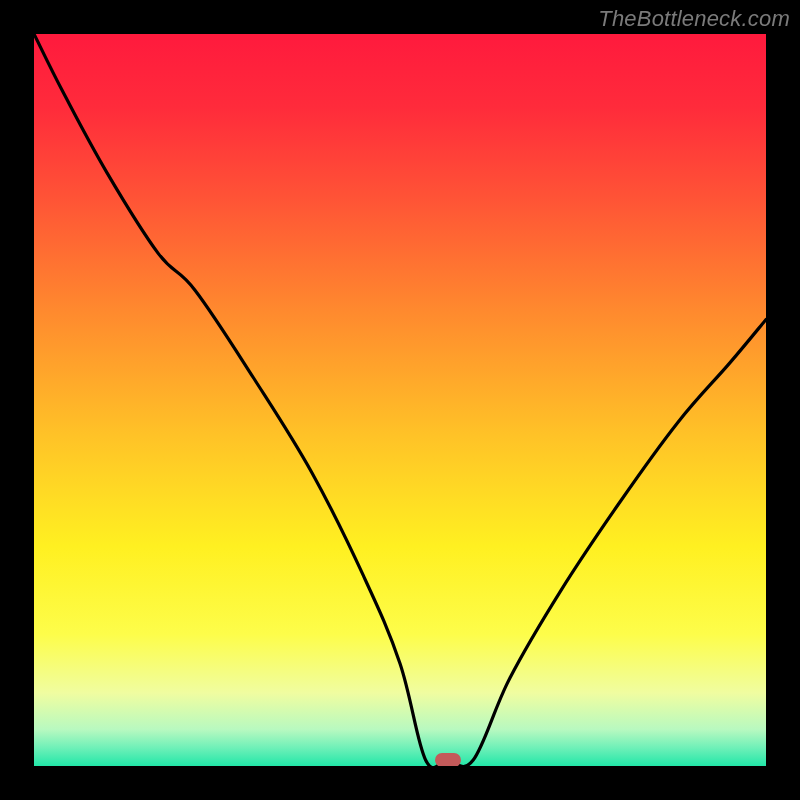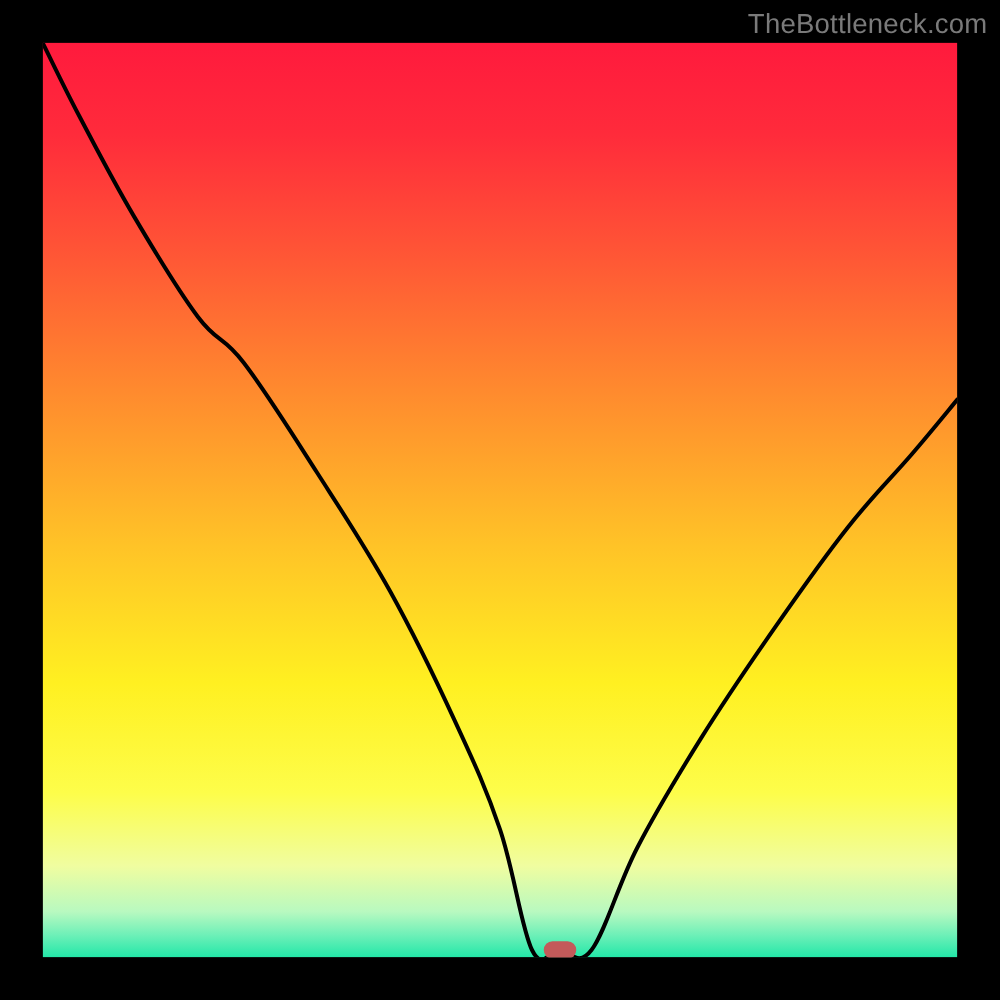--- a/index.html
+++ b/index.html
@@ -9,20 +9,21 @@
     height: 800px;
     background: #000;
     overflow: hidden;
     font-family: Arial, Helvetica, sans-serif;
   }
   .stage {
     position: relative;
     width: 800px;
     height: 800px;
     background: #000;
+    font-style: italic;
   }
   .plot-area {
     position: absolute;
     left: 34px;
     top: 34px;
     width: 732px;
     height: 732px;
     overflow: hidden;
   }
   .gradient {

